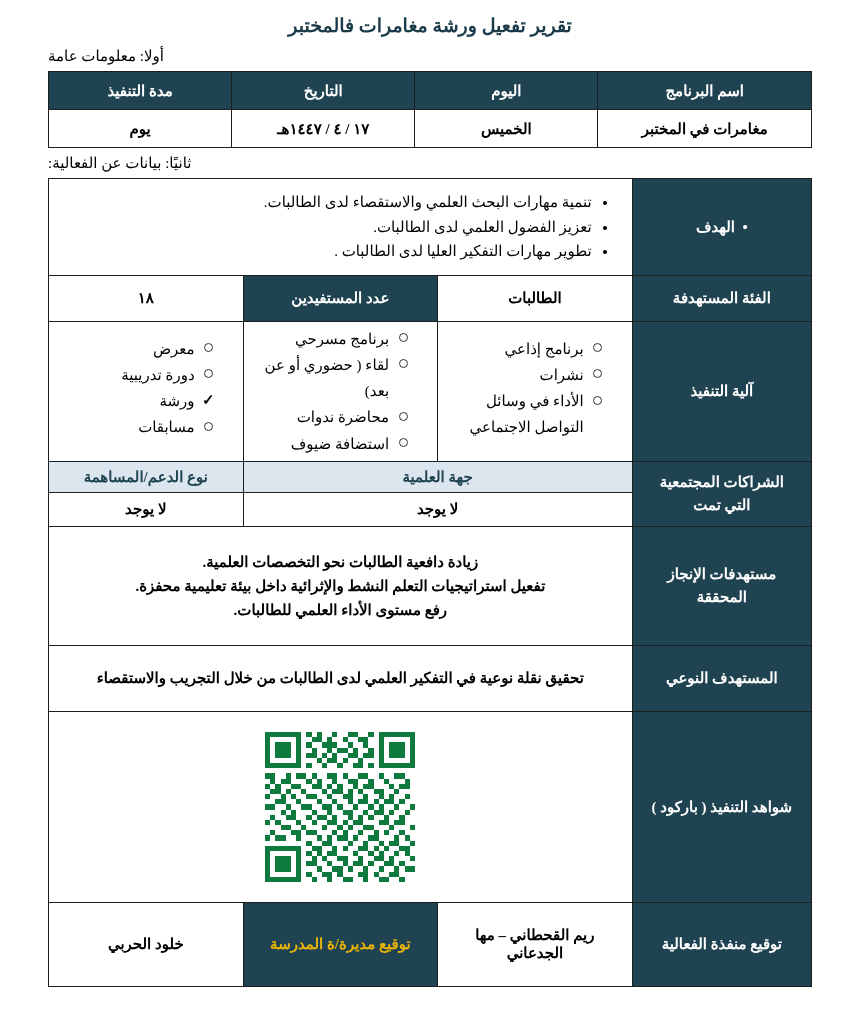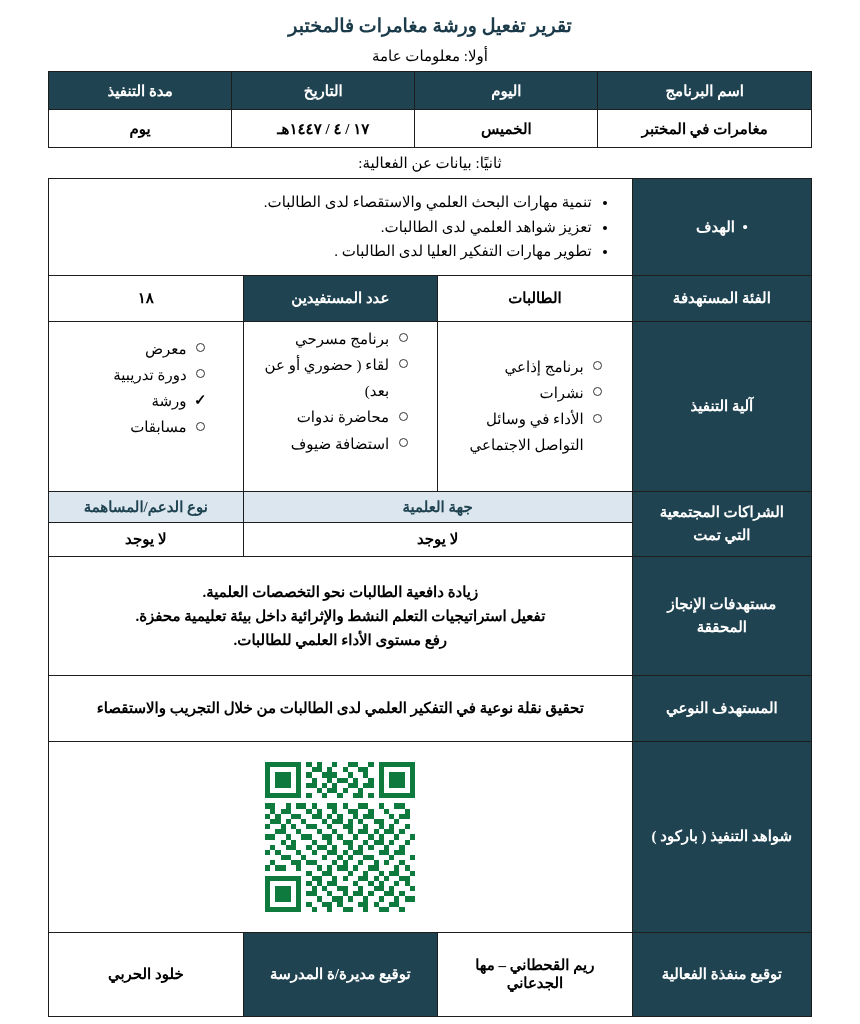--- a/index.html
+++ b/index.html
@@ -24,21 +24,21 @@
     font-weight: bold;
     font-size: 19px;
     color: #1b3b4a;
     letter-spacing: 0;
     margin: 4px 0 10px 0;
   }
   .section-label {
     font-size: 15px;
     font-weight: normal;
     margin: 6px 0 6px 0;
-    text-align: center;
+    text-align: left;
   }
   table {
     border-collapse: collapse;
     width: 100%;
     table-layout: fixed;
   }
   td, th {
     border: 1px solid #1d1d1d;
     padding: 6px 16px;
     font-size: 15px;
@@ -133,21 +133,21 @@
     justify-content: center;
     padding: 14px 0;
   }
   .qr {
     width: 150px;
     height: 150px;
     background-color: #0f7a3d;
   }
   .sign-dark {
     background: #1f4351;
-    color: #ffffff;
+    color: #eab308;
     font-weight: bold;
   }
   .sign-cell { height: 84px; font-weight: bold; }
   .label-multiline { line-height: 1.5; }
 </style>
 </head>
 <body>
 
 <div class="page">
 
@@ -183,36 +183,36 @@
     </colgroup>
 
     <tbody>
         <tr>
       <td class="rowlabel">
         <span style="display:inline-block">• &nbsp;</span><span>الهدف</span>
       </td>
       <td colspan="3" class="cell-right" style="padding:10px 22px">
         <ul class="goals">
           <li>تنمية مهارات البحث العلمي والاستقصاء لدى الطالبات.</li>
-          <li>تعزيز شواهد العلمي لدى الطالبات.</li>
+          <li>تعزيز الفضول العلمي لدى الطالبات.</li>
           <li>تطوير مهارات التفكير العليا لدى الطالبات .</li>
         </ul>
       </td>
     </tr>
 
     <tr>
       <td class="rowlabel">الفئة المستهدفة</td>
       <td class="bold" style="height:46px">الطالبات</td>
       <td class="hdr">عدد المستفيدين</td>
       <td class="bold">١٨</td>
     </tr>
 
     <tr>
       <td class="rowlabel">آلية التنفيذ</td>
-      <td style="padding:32px 6px; vertical-align:top">
+      <td style="padding:14px 6px; vertical-align:top">
         <ul class="opt-list">
           <li>
             <span class="opt-mark circle"></span>
             <span class="opt-text">برنامج إذاعي</span>
           </li>
           <li>
             <span class="opt-mark circle"></span>
             <span class="opt-text">نشرات</span>
           </li>
           <li>
@@ -234,21 +234,21 @@
           <li>
             <span class="opt-mark circle"></span>
             <span class="opt-text">محاضرة ندوات</span>
           </li>
           <li>
             <span class="opt-mark circle"></span>
             <span class="opt-text">استضافة ضيوف</span>
           </li>
         </ul>
       </td>
-      <td style="padding:14px 14px; vertical-align:top">
+      <td style="padding:14px 6px; vertical-align:top">
         <ul class="opt-list">
           <li>
             <span class="opt-mark circle"></span>
             <span class="opt-text">معرض</span>
           </li>
           <li>
             <span class="opt-mark circle"></span>
             <span class="opt-text">دورة تدريبية</span>
           </li>
           <li>

